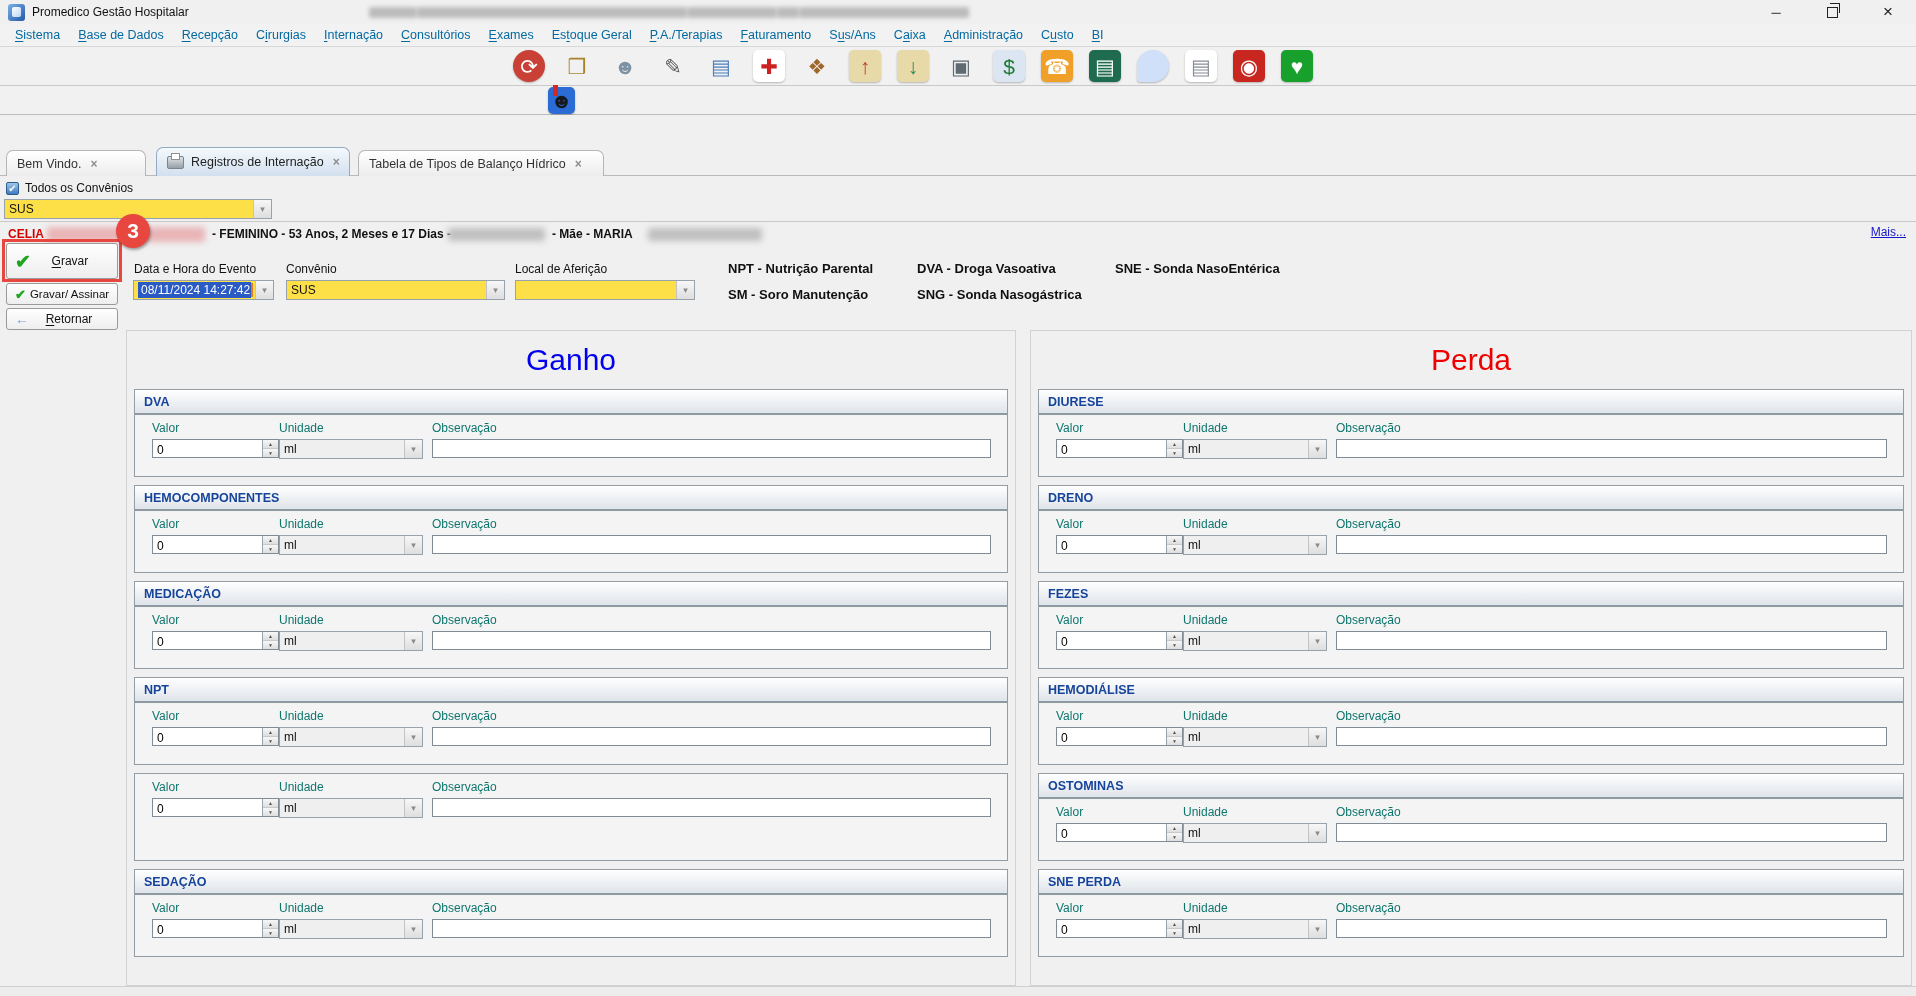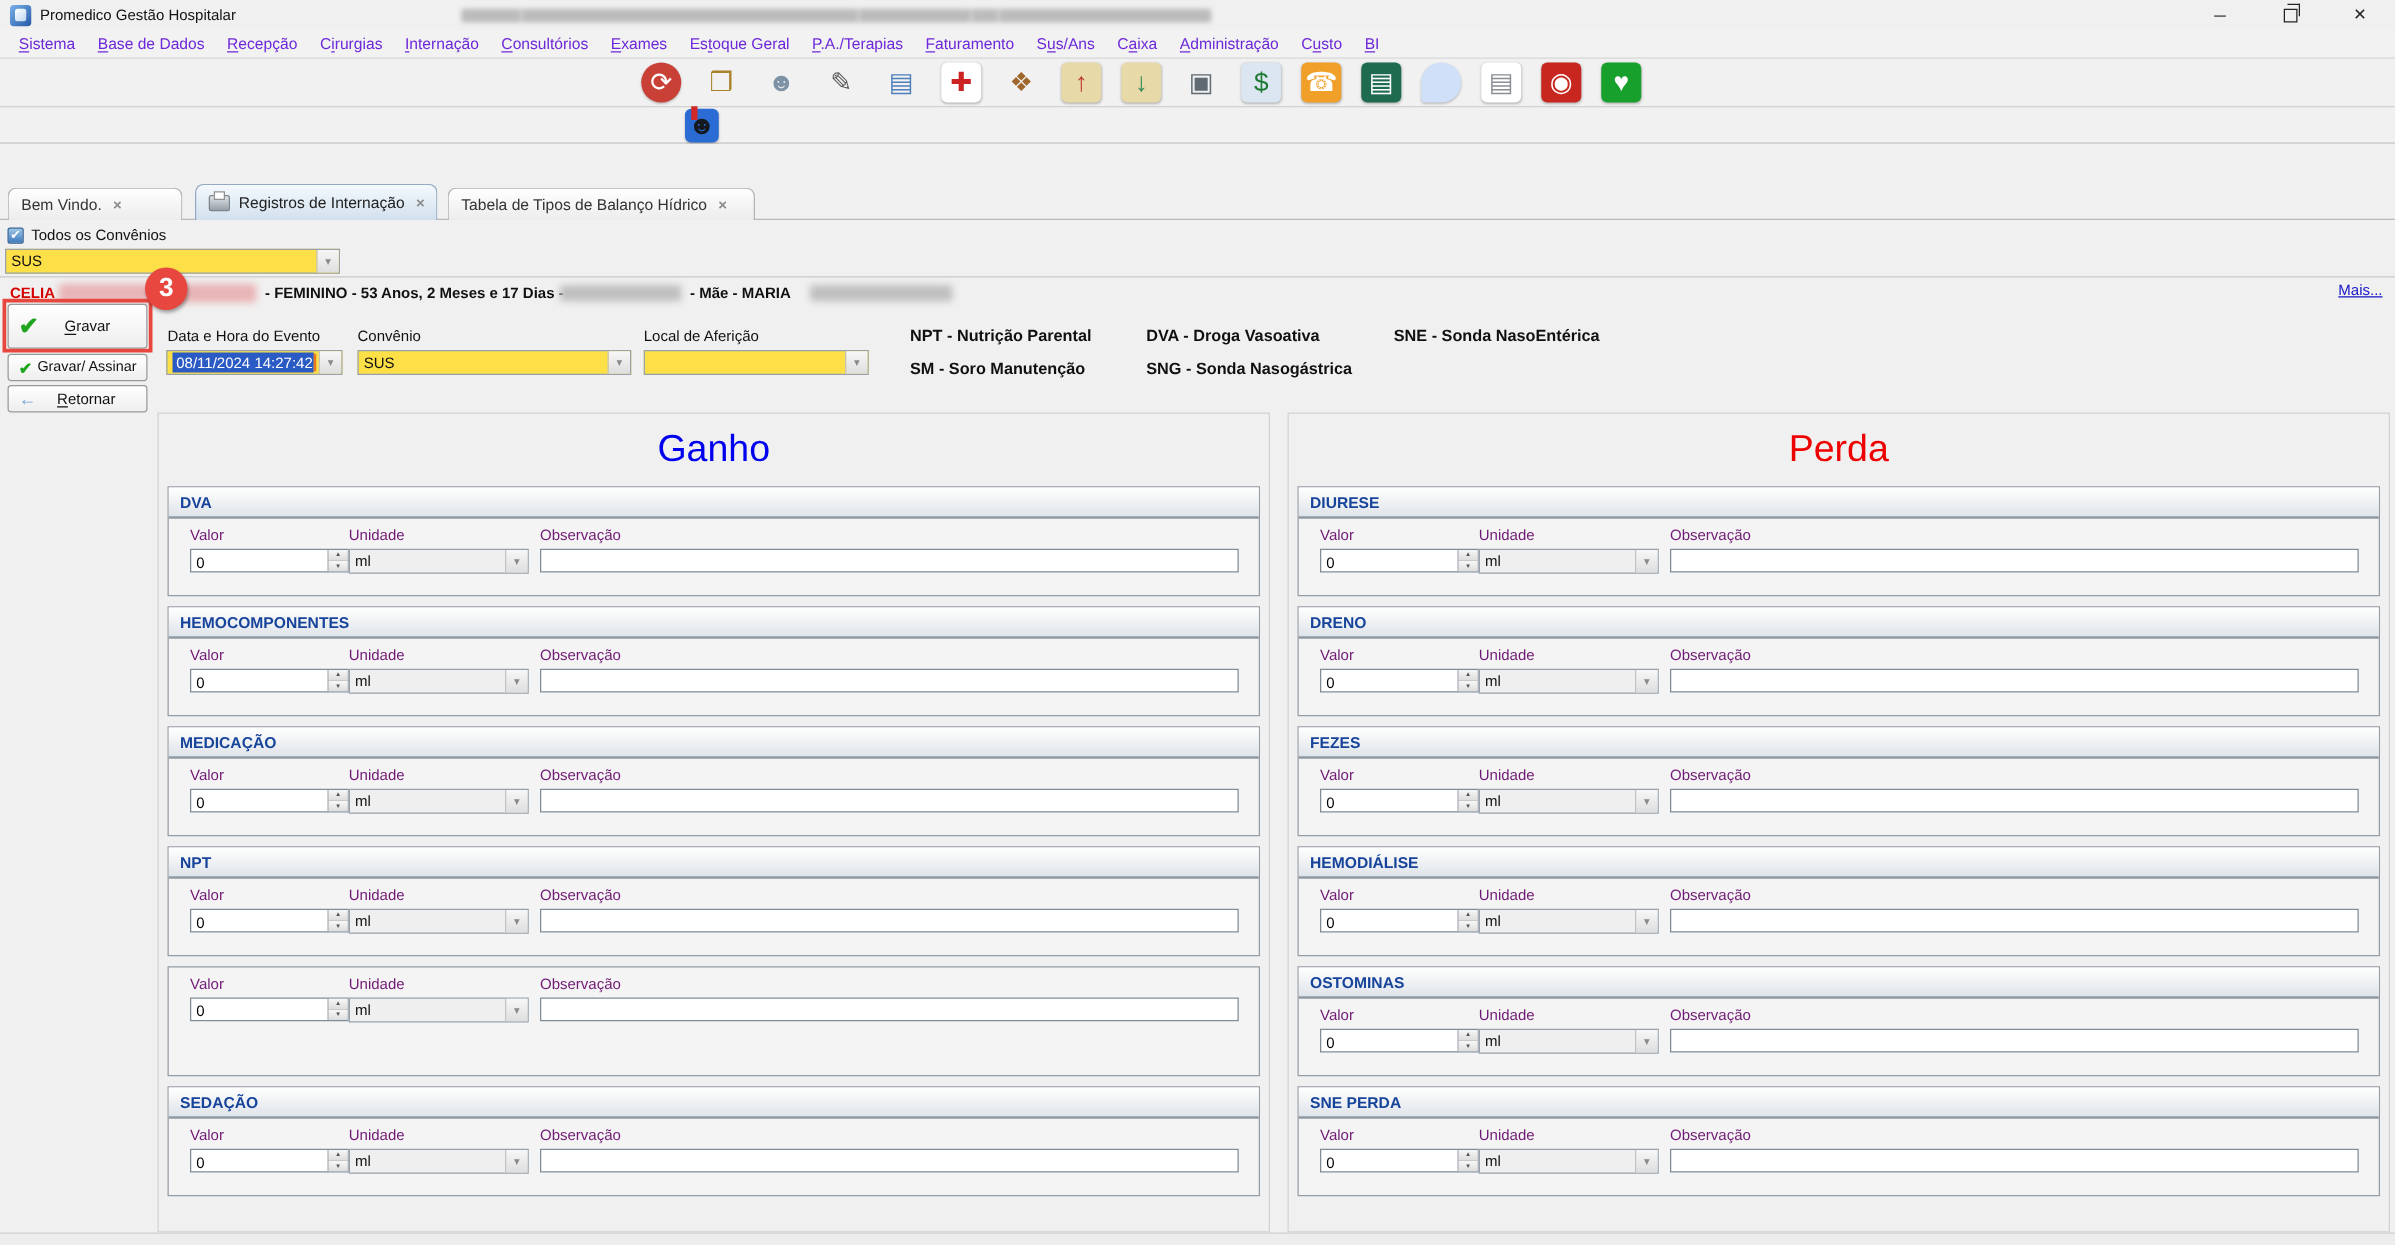--- a/index.html
+++ b/index.html
@@ -12,21 +12,21 @@
   .apptitle{margin-left:7px;font-size:12px;color:#111;white-space:nowrap;}
   .tb-blur{height:11px;background:#a6a6a6;opacity:.7;filter:blur(2px);border-radius:2px;flex:0 0 auto;}
   .wincontrols{position:absolute;right:0;top:0;height:24px;display:flex;}
   .wc{width:56px;height:24px;display:flex;align-items:center;justify-content:center;font-size:13px;color:#222;}
   .wc.close{font-size:17px;}
   .maxbox{width:9px;height:9px;border:1px solid #222;position:relative;background:transparent;}
   .maxbox::before{content:"";position:absolute;left:2px;top:-5px;width:9px;height:9px;border:1px solid #222;border-left:none;border-bottom:none;}
 
   
   .menubar{position:absolute;left:0;top:24px;width:100%;height:22px;display:flex;align-items:center;padding-left:6px;box-sizing:border-box;font-size:12.5px;background:#f2f2f2;}
-  .menu-item{padding:2px 9px;color:#6d28d9;white-space:nowrap;cursor:default;}
+  .menu-item{padding:2px 9px;color:#0369a1;white-space:nowrap;cursor:default;}
 
   
   .toolbar1{position:absolute;left:0;top:46px;width:100%;height:40px;border-top:1px solid #d8d8d8;border-bottom:1px solid #c9c9c9;box-sizing:border-box;background:#f1f1f1;}
   .tools{position:absolute;left:513px;top:3px;display:flex;gap:16px;}
   .tool{width:32px;height:32px;display:flex;align-items:center;justify-content:center;position:relative;}
   .tool .g{font-size:21px;line-height:1;}
   .toolbar2{position:absolute;left:0;top:86px;width:100%;height:29px;border-bottom:1px solid #bdbdbd;box-sizing:border-box;background:#f1f1f1;}
   .tools2{position:absolute;left:548px;top:1px;display:flex;}
   .tool.small{width:27px;height:27px;border-radius:3px;}
   .tool .bm{position:absolute;left:5px;top:-2px;width:5px;height:11px;background:#d22828;}
@@ -92,21 +92,21 @@
   .litem.w1{width:189px;} .litem.w2{width:198px;}
 
   
   .col{position:absolute;top:330px;height:656px;background:#f0f0f0;border:1px solid #d2d2d2;box-sizing:border-box;}
   #colGain{left:126px;width:890px;}
   #colLoss{left:1030px;width:882px;}
   .col-title{text-align:center;font-size:30px;margin-top:12px;height:46px;}
   .section{position:relative;margin:0 7px 8px 7px;height:88px;border:1px solid #949ca4;background:#f4f4f4;box-sizing:border-box;}
   .sec-head{height:23px;background:linear-gradient(#ffffff,#dfe4ea);border-bottom:2px solid #8f99a3;display:flex;align-items:center;padding-left:9px;font-weight:bold;font-size:12.5px;color:#17449b;}
   .sec-body{position:relative;height:61px;}
-  .sl{position:absolute;top:6px;font-size:12px;color:#701a75;}
+  .sl{position:absolute;top:6px;font-size:12px;color:#0f766e;}
   .sl.v{left:17px;} .sl.u{left:144px;} .sl.o{left:297px;}
   .spin{position:absolute;left:17px;top:24px;width:127px;height:19px;background:#fff;border:1px solid #7f8b96;box-sizing:border-box;display:flex;}
   .spin .sv{flex:1;font-size:12px;padding:2px 0 0 4px;border:none;background:transparent;font-family:inherit;min-width:0;}
   .spin-btns{width:15px;border-left:1px solid #9aa2aa;display:flex;flex-direction:column;}
   .spin-btns span{flex:1;font-size:5px;color:#555;display:flex;align-items:center;justify-content:center;background:linear-gradient(#f7f7f7,#dedede);}
   .spin-btns span:first-child{border-bottom:1px solid #c9c9c9;}
   .ucombo{position:absolute;left:144px;top:24px;width:144px;}
   .obs{position:absolute;left:297px;right:16px;top:24px;height:19px;background:#fff;border:1px solid #7f8b96;box-sizing:border-box;font-size:12px;padding-left:4px;font-family:inherit;}
 
   .statusbar{position:absolute;left:0;top:986px;width:100%;height:10px;border-top:1px solid #cfcfcf;background:#ededed;}

